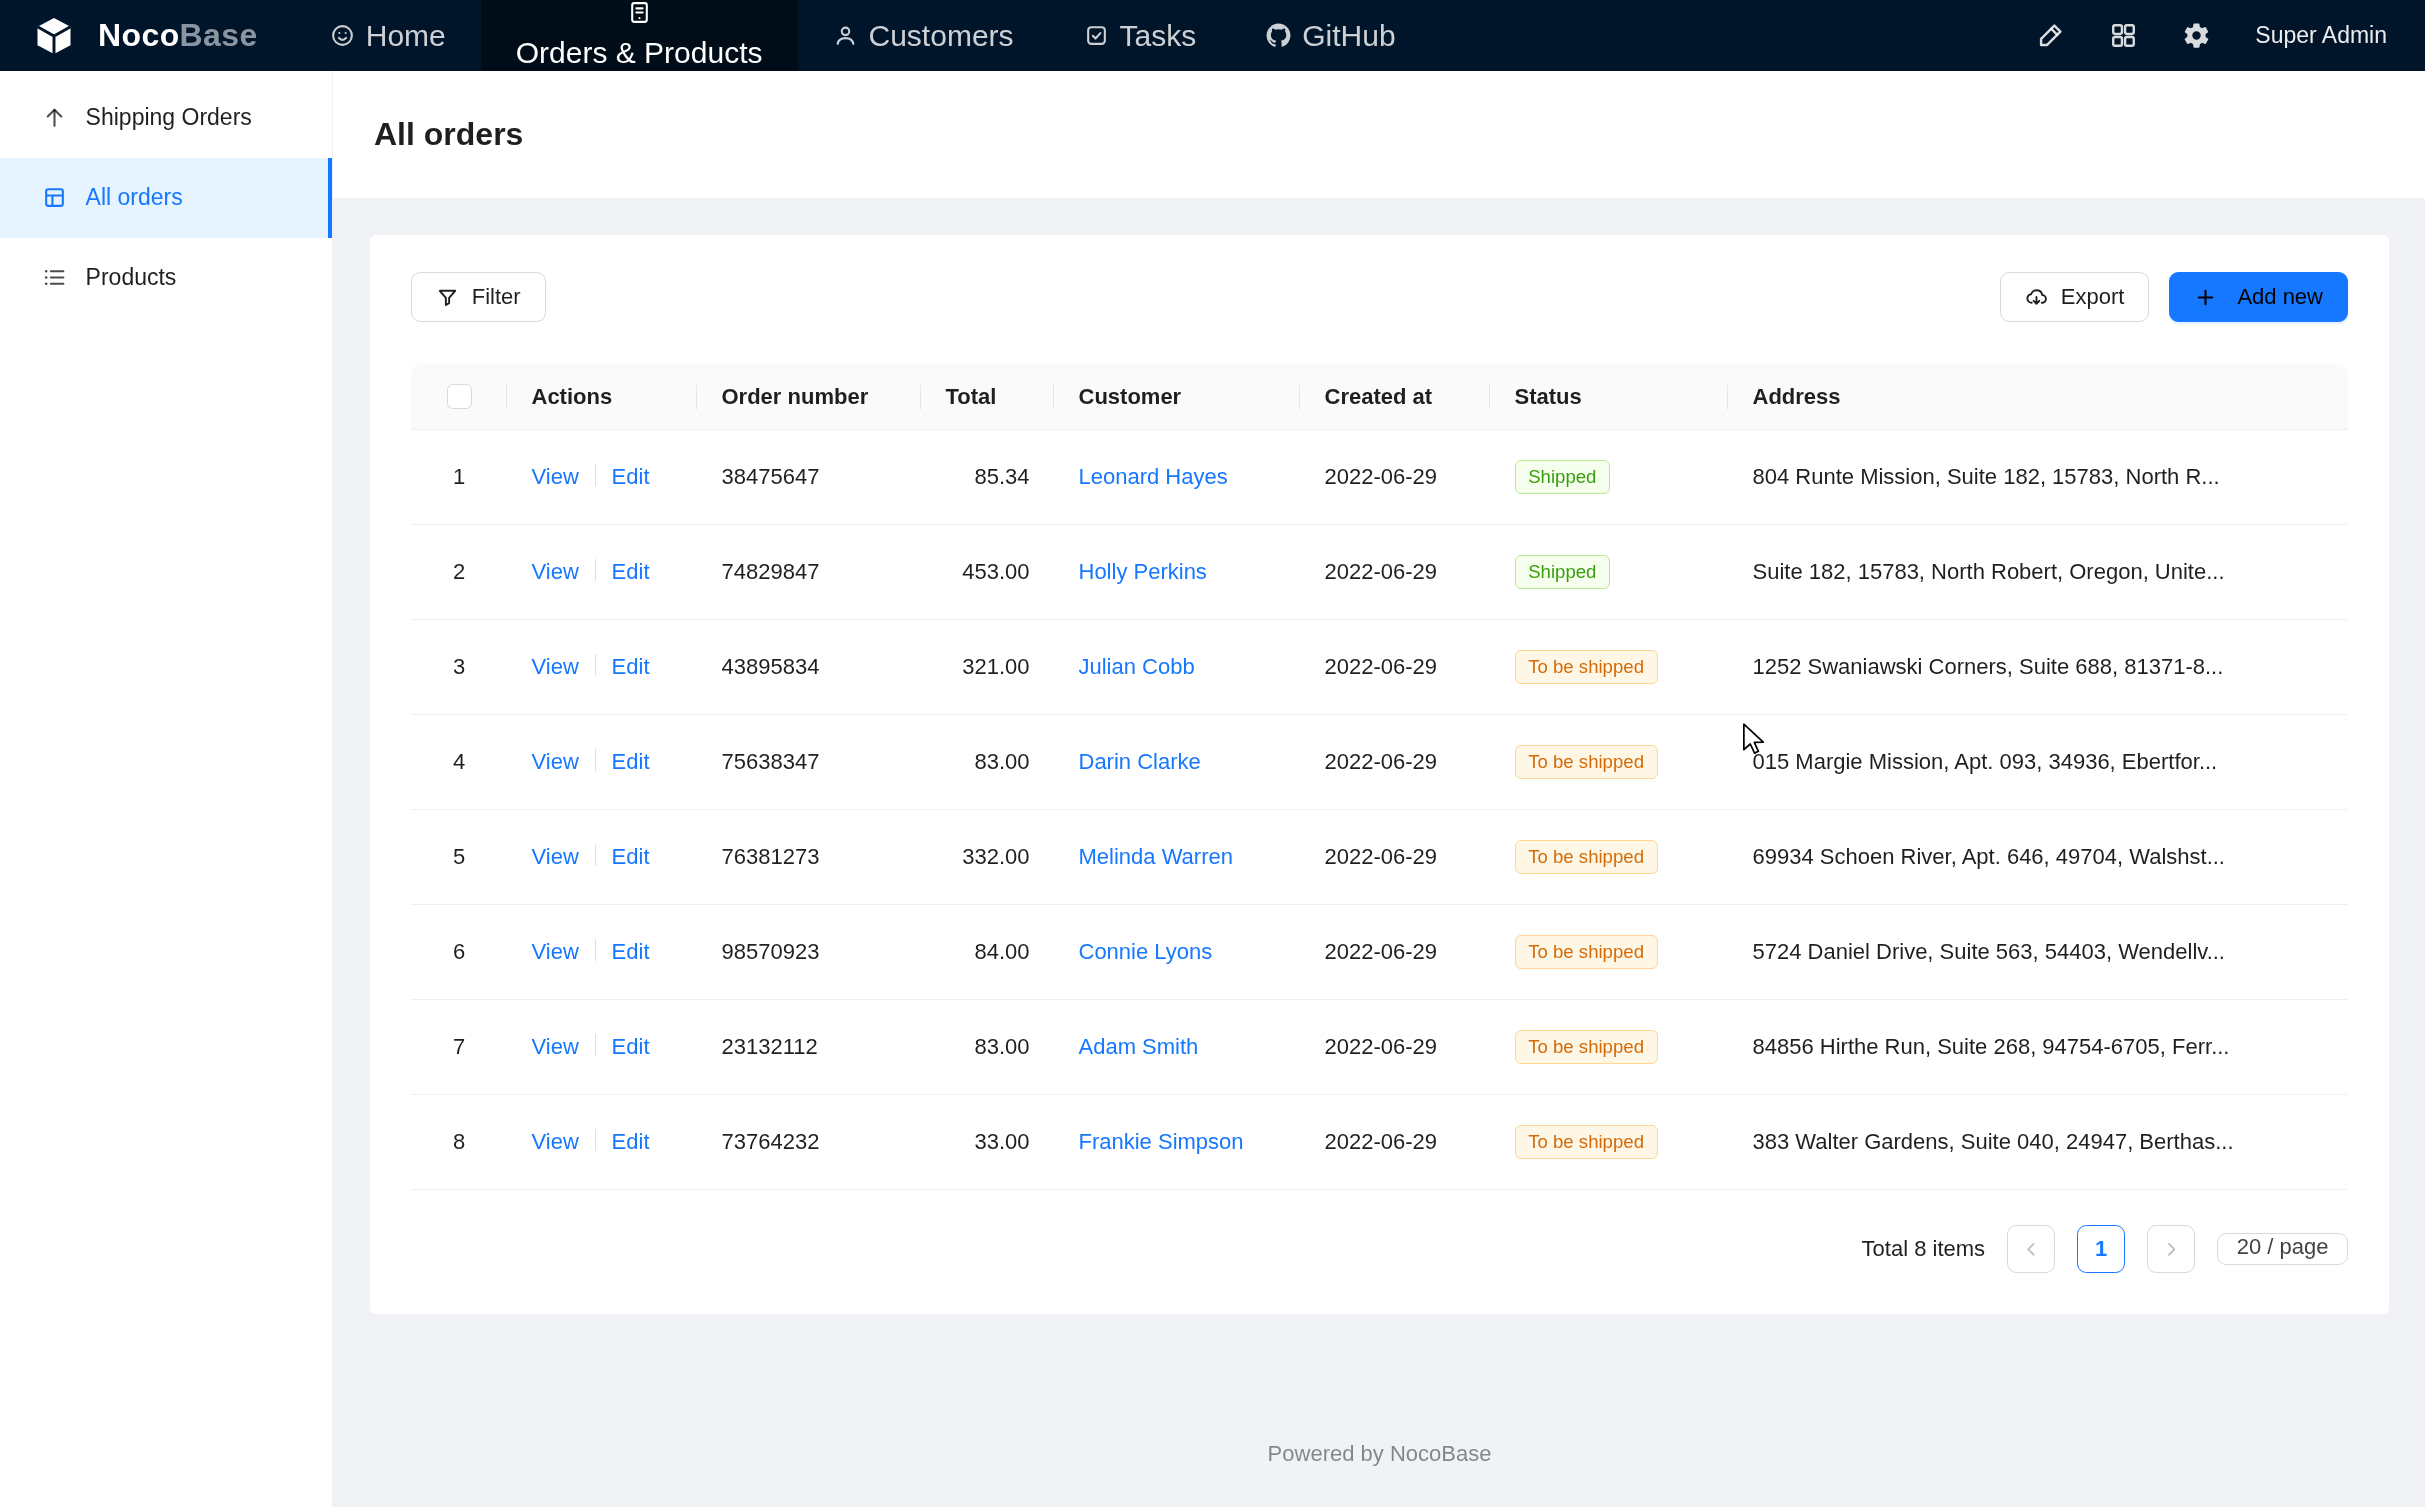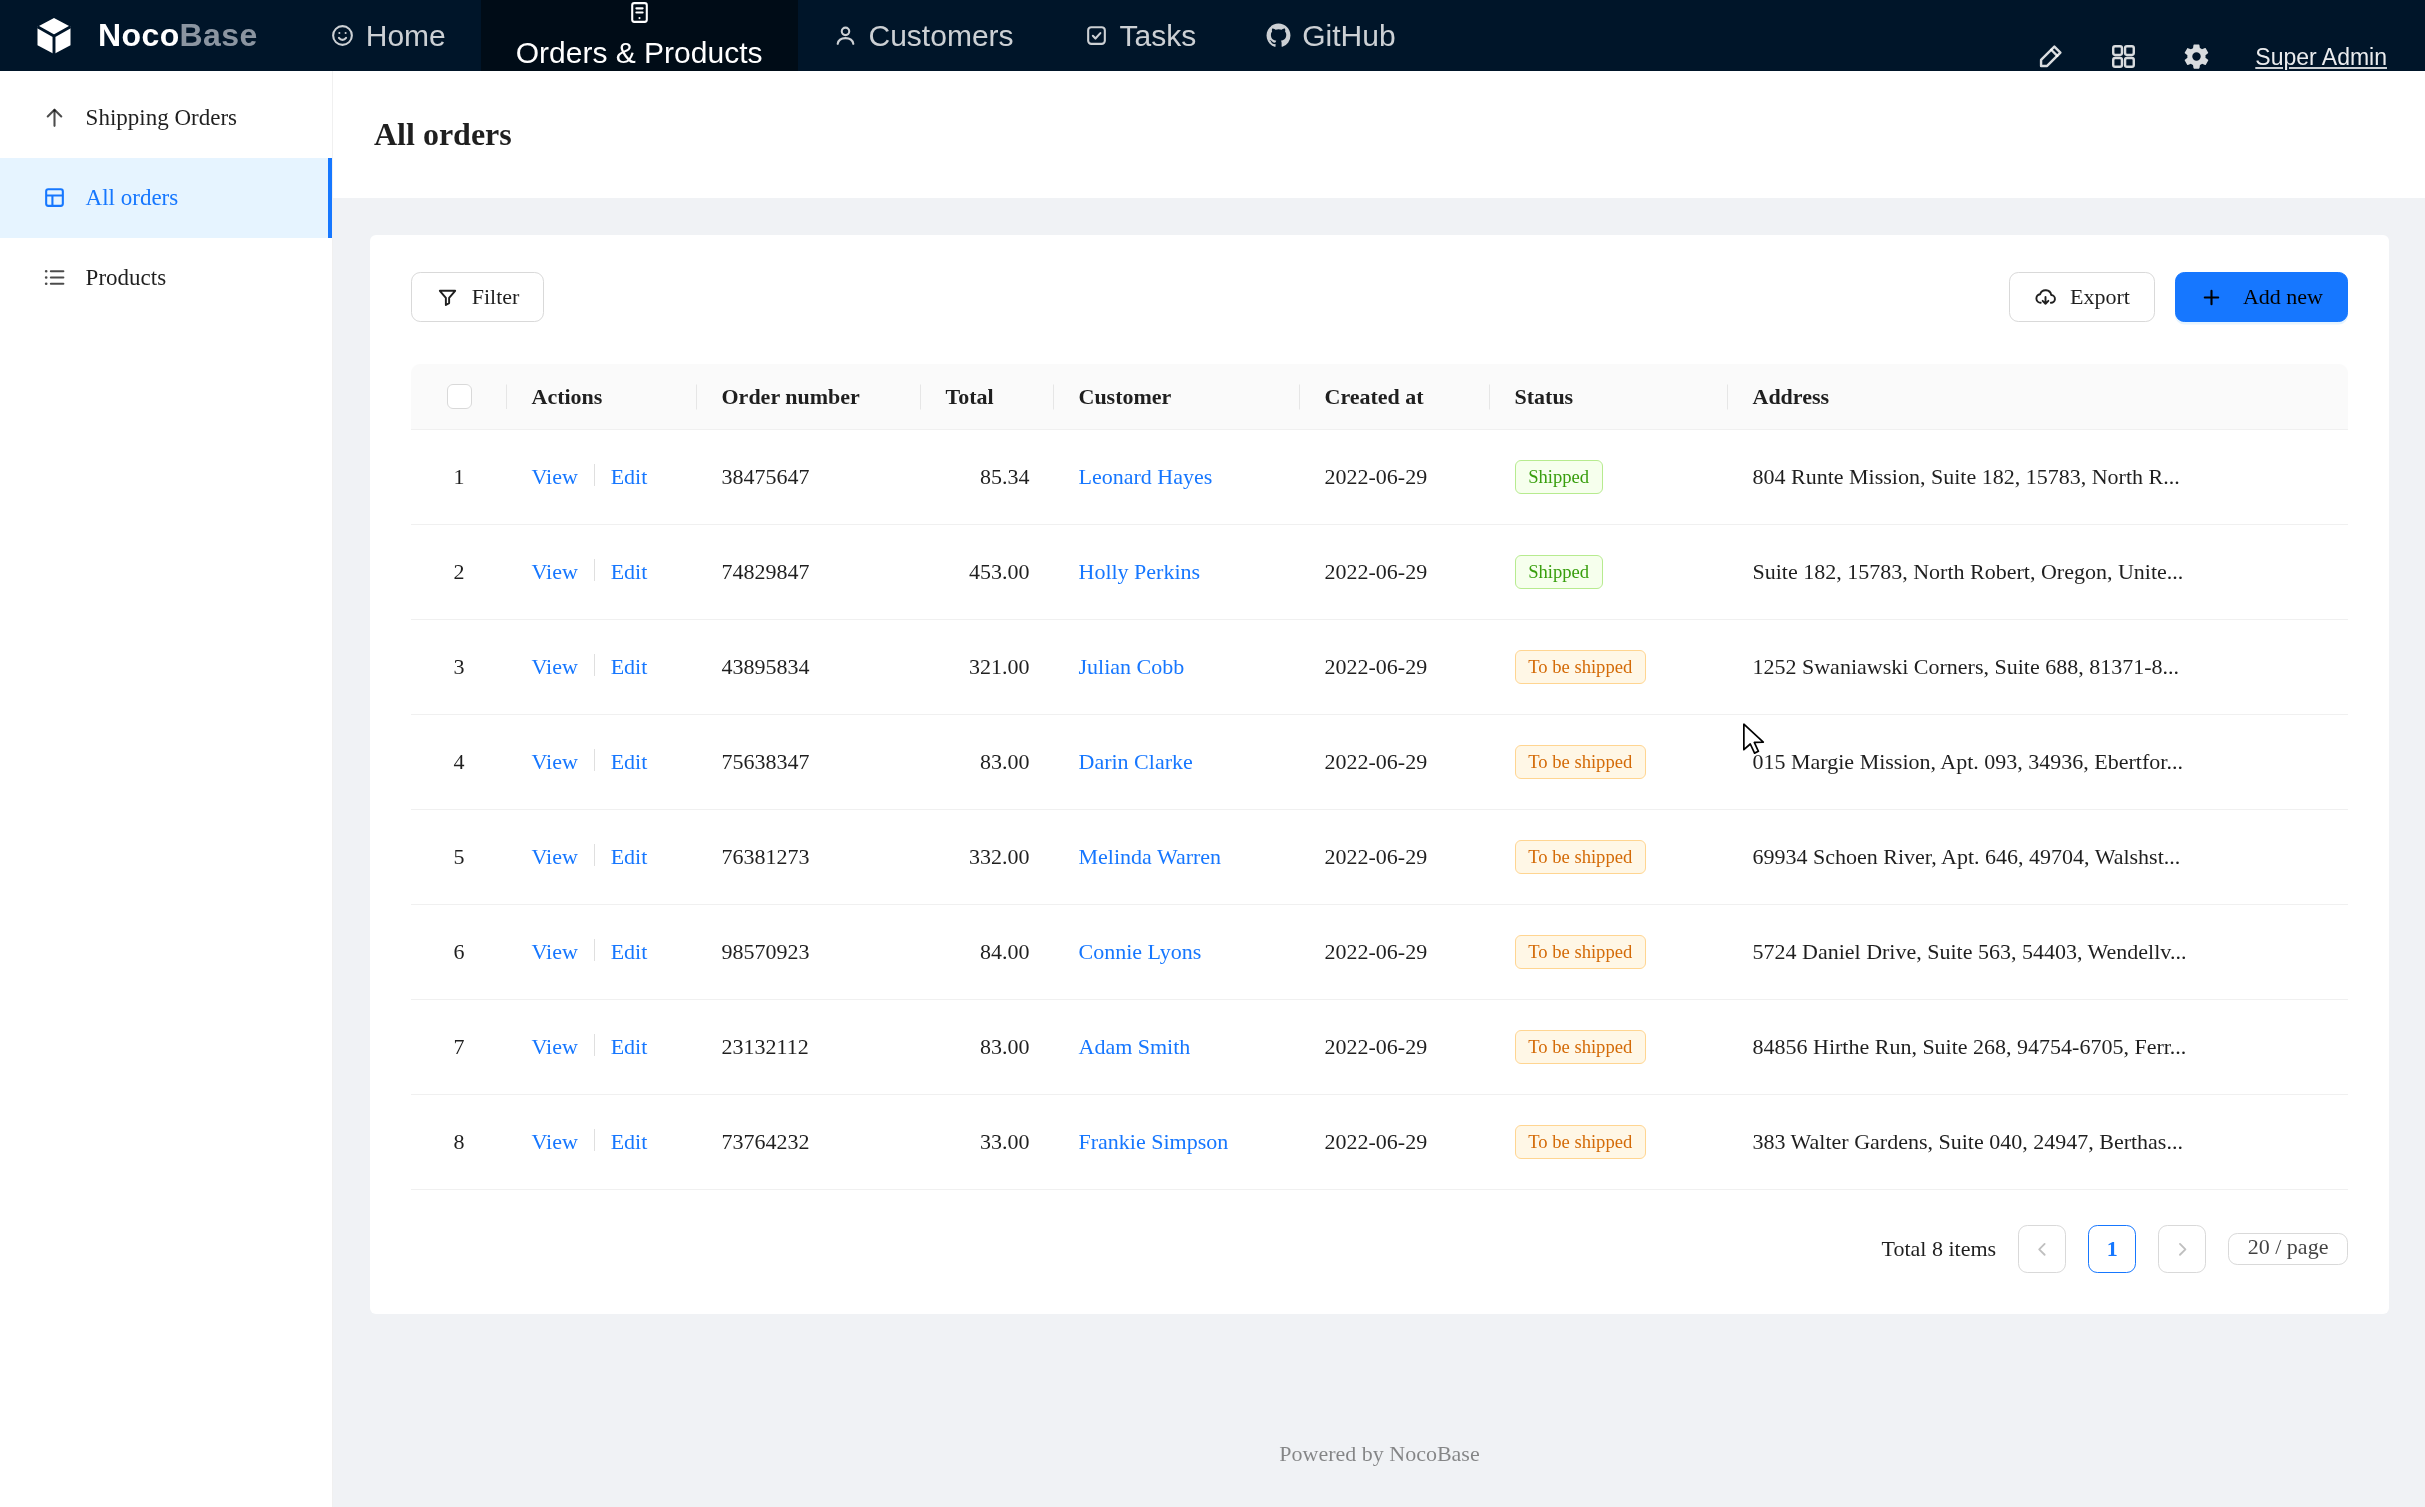--- a/index.html
+++ b/index.html
@@ -31,29 +31,28 @@
   .logo-text { font-size: 32px; font-weight: 700; color: #fff; letter-spacing: 0.4px; white-space: nowrap; }
   .logo-text .base { color: #8b95a1; }
   .nav-items { display: flex; align-items: stretch; }
   .nav-item {
     display: flex; align-items: center; gap: 11px;
     padding: 0 35px; font-size: 30px; cursor: pointer; white-space: nowrap;
   }
   .nav-item svg { width: 25px; height: 25px; }
   .nav-item.active { background: var(--navbar-active-bg, #000c17); color: #fff; flex-direction: column; }
   .nav-right {
-    margin-left: auto; display: flex; align-items: flex-end; gap: 44px;
+    margin-left: auto; display: flex; align-items: center; gap: 44px;
     padding-right: 39px;
-    text-decoration: underline;
   }
   .nav-tool { width: 29px; height: 29px; color: rgba(255,255,255,0.85); cursor: pointer; }
   .nav-user { font-size: 23px; color: rgba(255,255,255,0.92); cursor: pointer; white-space: nowrap; }
 
   
-  .app-body { display: flex; height: calc(1508px - 71px); font-family: Liberation Serif, serif; }
+  .app-body { display: flex; height: calc(1508px - 71px); }
 
   
   .sidebar {
     width: 333px; background: #fff; border-right: 0.8px solid #f0f0f0;
     padding-top: 6.8px; flex-shrink: 0;
   }
   .side-item {
     position: relative; height: 80px;
     display: flex; align-items: center; gap: 18.6px;
     padding: 0 20px 0 42px;

